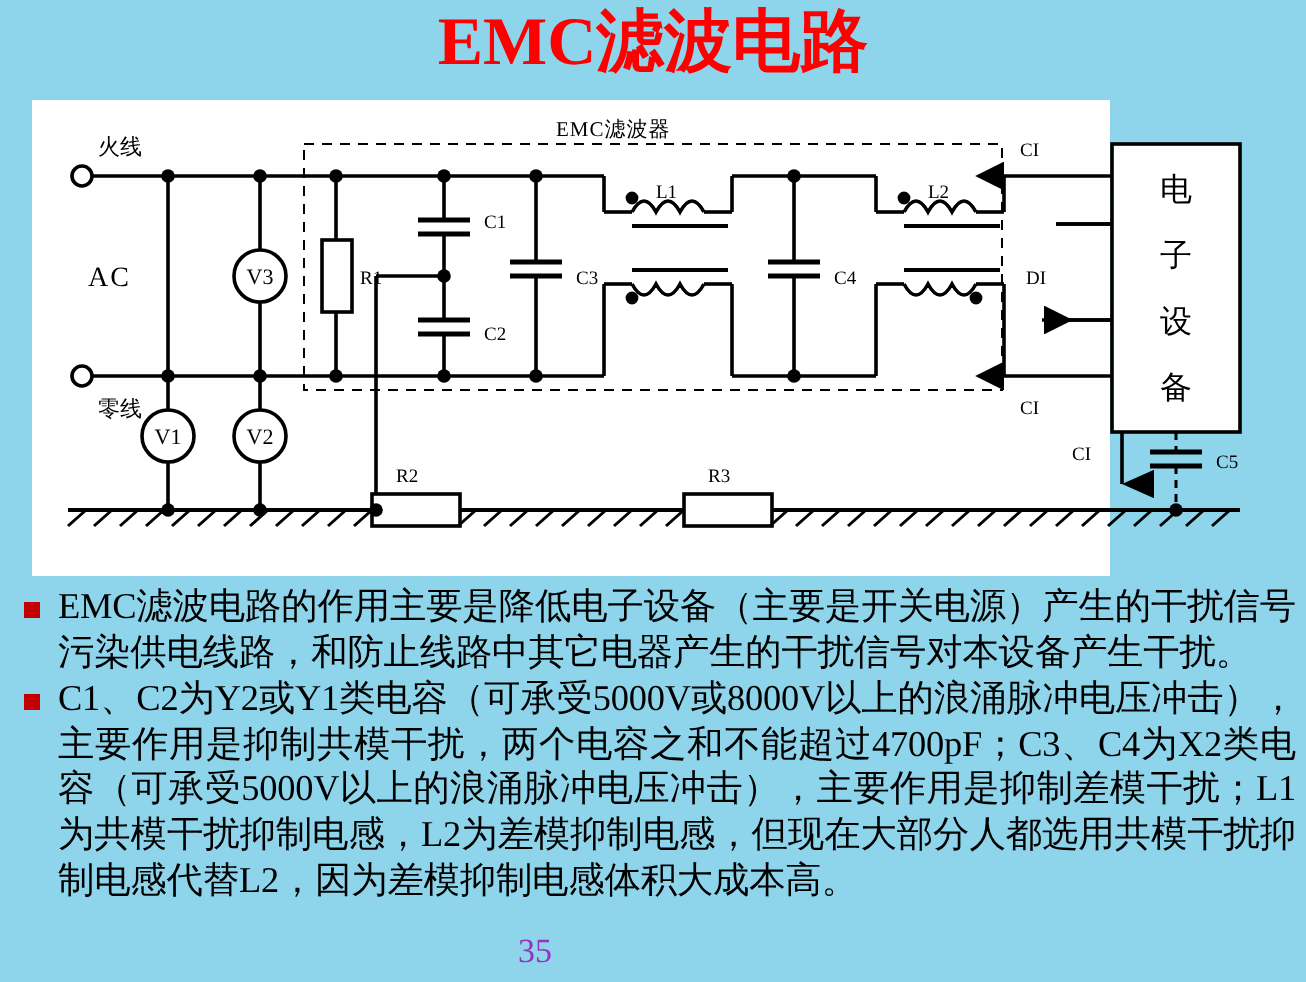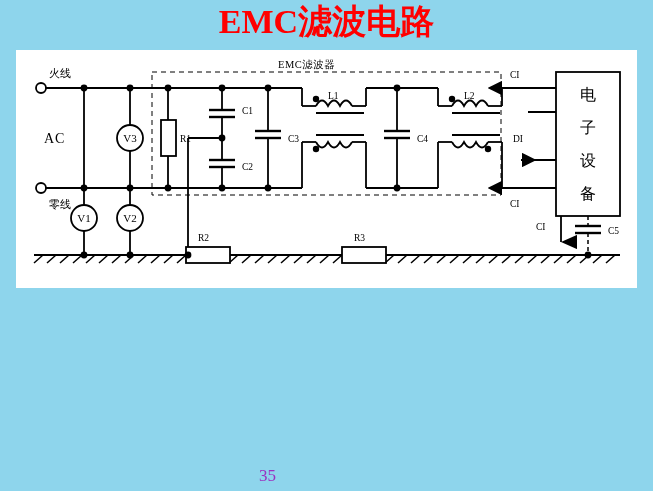--- a/index.html
+++ b/index.html
@@ -34,21 +34,21 @@
     font-weight: 700;
     letter-spacing: 0px;
     line-height: 40px;
     white-space: nowrap;
   }
   
   .diagram-panel {
     position: absolute;
     left: 16px;
     top: 50px;
-    width: 621px;
+    width: 539px;
     height: 238px;
     background: #ffffff;
     box-sizing: border-box;
   }
   .diagram-panel svg {
     display: block;
   }
   
   .body-list {
     position: absolute;
@@ -355,17 +355,25 @@
         <circle cx="381" cy="138" r="3.4"></circle>
         <circle cx="68" cy="205" r="3.4"></circle>
         <circle cx="114" cy="205" r="3.4"></circle>
         <circle cx="172" cy="205" r="3.4"></circle>
         <circle cx="572" cy="205" r="3.4"></circle>
       </g>
     </svg>
   </div>
 
   <div class="body-list">
+    <div class="bullet-row">
+      <div class="bullet-marker"></div>
+      <div class="bullet-text">EMC滤波电路的作用主要是降低电子设备（主要是开关电源）产生的干扰信号污染供电线路，和防止线路中其它电器产生的干扰信号对本设备产生干扰。</div>
+    </div>
+    <div class="bullet-row">
+      <div class="bullet-marker"></div>
+      <div class="bullet-text">C1、C2为Y2或Y1类电容（可承受5000V或8000V以上的浪涌脉冲电压冲击），主要作用是抑制共模干扰，两个电容之和不能超过4700pF；C3、C4为X2类电容（可承受5000V以上的浪涌脉冲电压冲击），主要作用是抑制差模干扰；L1为共模干扰抑制电感，L2为差模抑制电感，但现在大部分人都选用共模干扰抑制电感代替L2，因为差模抑制电感体积大成本高。</div>
+    </div>
   </div>
 
   <div class="page-number">35</div>
 
 </div>
 
 </body></html>

